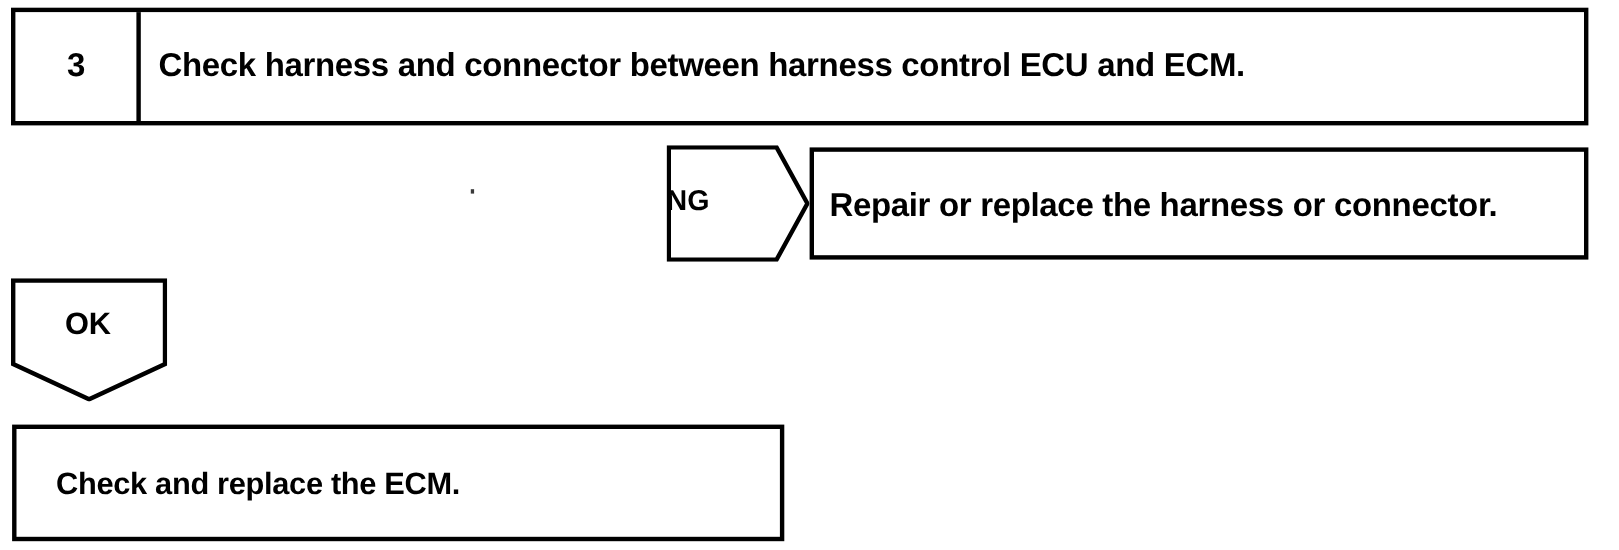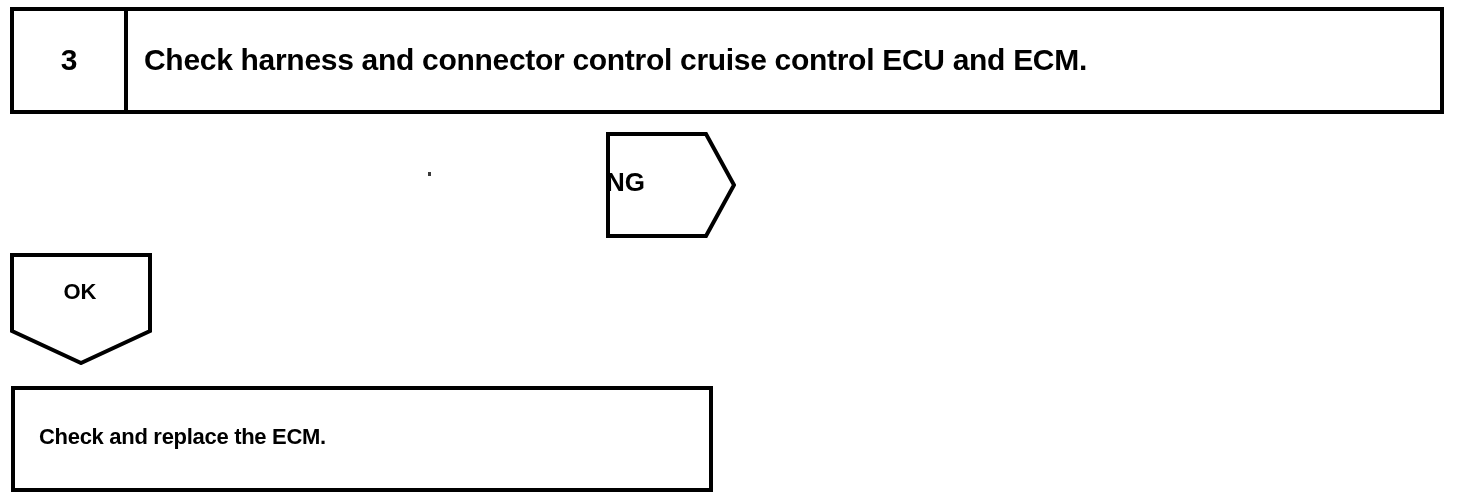--- a/index.html
+++ b/index.html
@@ -120,70 +120,73 @@
     display: block;
     width: 142px;
     height: 112px;
   }
   #ok-label {
     position: absolute;
     left: 10px;
     top: 281px;
     width: 140px;
     text-align: center;
-    font-size: 22px;
+    font-size: 28px;
     font-weight: bold;
     font-stretch: condensed;
     line-height: 1;
     white-space: nowrap;
   }
 
   
   #ok-result-box {
     left: 11px;
     top: 386px;
     width: 702px;
     height: 106px;
   }
   #ok-result-text {
-    left: 24px;
+    left: 36px;
     top: 36px;
-    font-size: 22px;
+    font-size: 28px;
   }
 
   
   #scan-speck {
     position: absolute;
     left: 428px;
     top: 172px;
     width: 3px;
     height: 4px;
     background: #3a3a3a;
   }
 </style>
 </head>
 <body>
 
 <div class="canvas">
 
   <div class="box" id="step-box">
     <div id="step-divider"></div>
     <div class="box-label" id="step-number">3</div>
-    <div class="box-label" id="step-text">Check harness and connector control cruise control ECU and ECM.</div>
+    <div class="box-label" id="step-text">Check harness and connector between harness control ECU and ECM.</div>
   </div>
 
   <div id="scan-speck"></div>
 
   <div id="ng-arrow">
     <svg viewBox="0 0 130 106" xmlns="http://www.w3.org/2000/svg">
       <polygon points="2,2 100,2 128,53 100,104 2,104" fill="#ffffff" stroke="#000000" stroke-width="4" stroke-linejoin="miter"></polygon>
     </svg>
   </div>
   <div id="ng-label">NG</div>
 
+  <div class="box" id="ng-result-box">
+    <div class="box-label" id="ng-result-text">Repair or replace the harness or connector.</div>
+  </div>
 
   <div id="ok-arrow">
     <svg viewBox="0 0 142 112" xmlns="http://www.w3.org/2000/svg">
       <polygon points="2,2 140,2 140,78 71,110 2,78" fill="#ffffff" stroke="#000000" stroke-width="4" stroke-linejoin="miter"></polygon>
     </svg>
   </div>
   <div id="ok-label">OK</div>
 
   <div class="box" id="ok-result-box">
     <div class="box-label" id="ok-result-text">Check and replace the ECM.</div>

